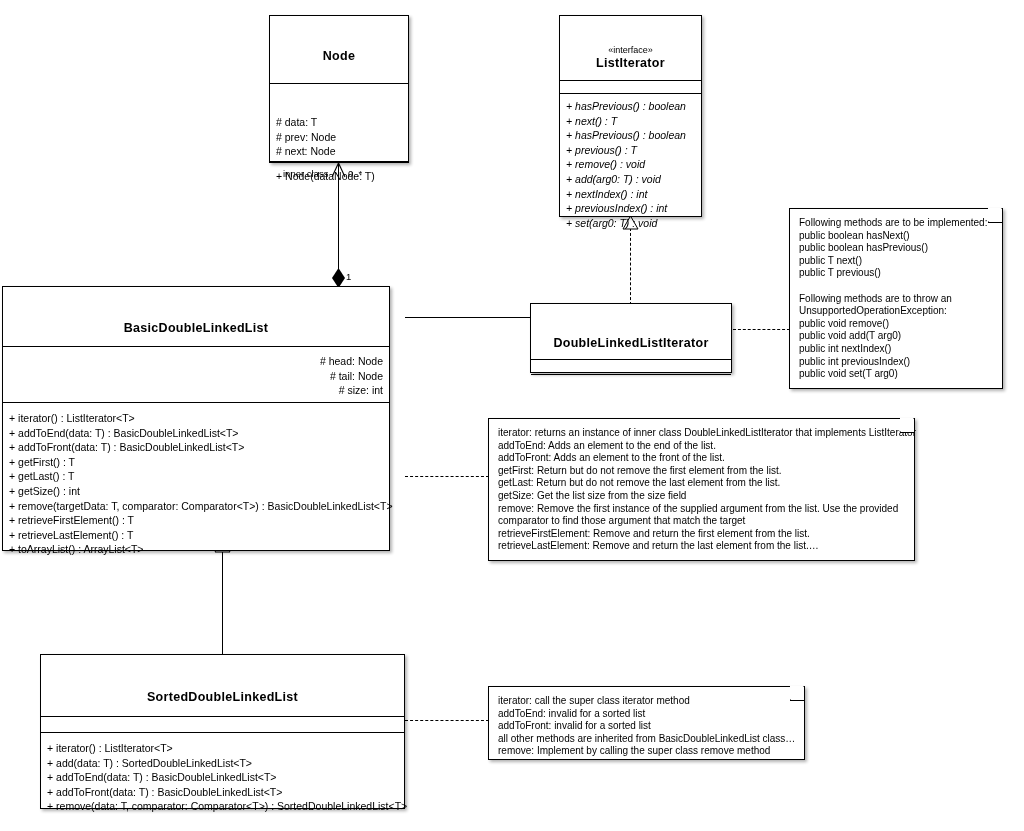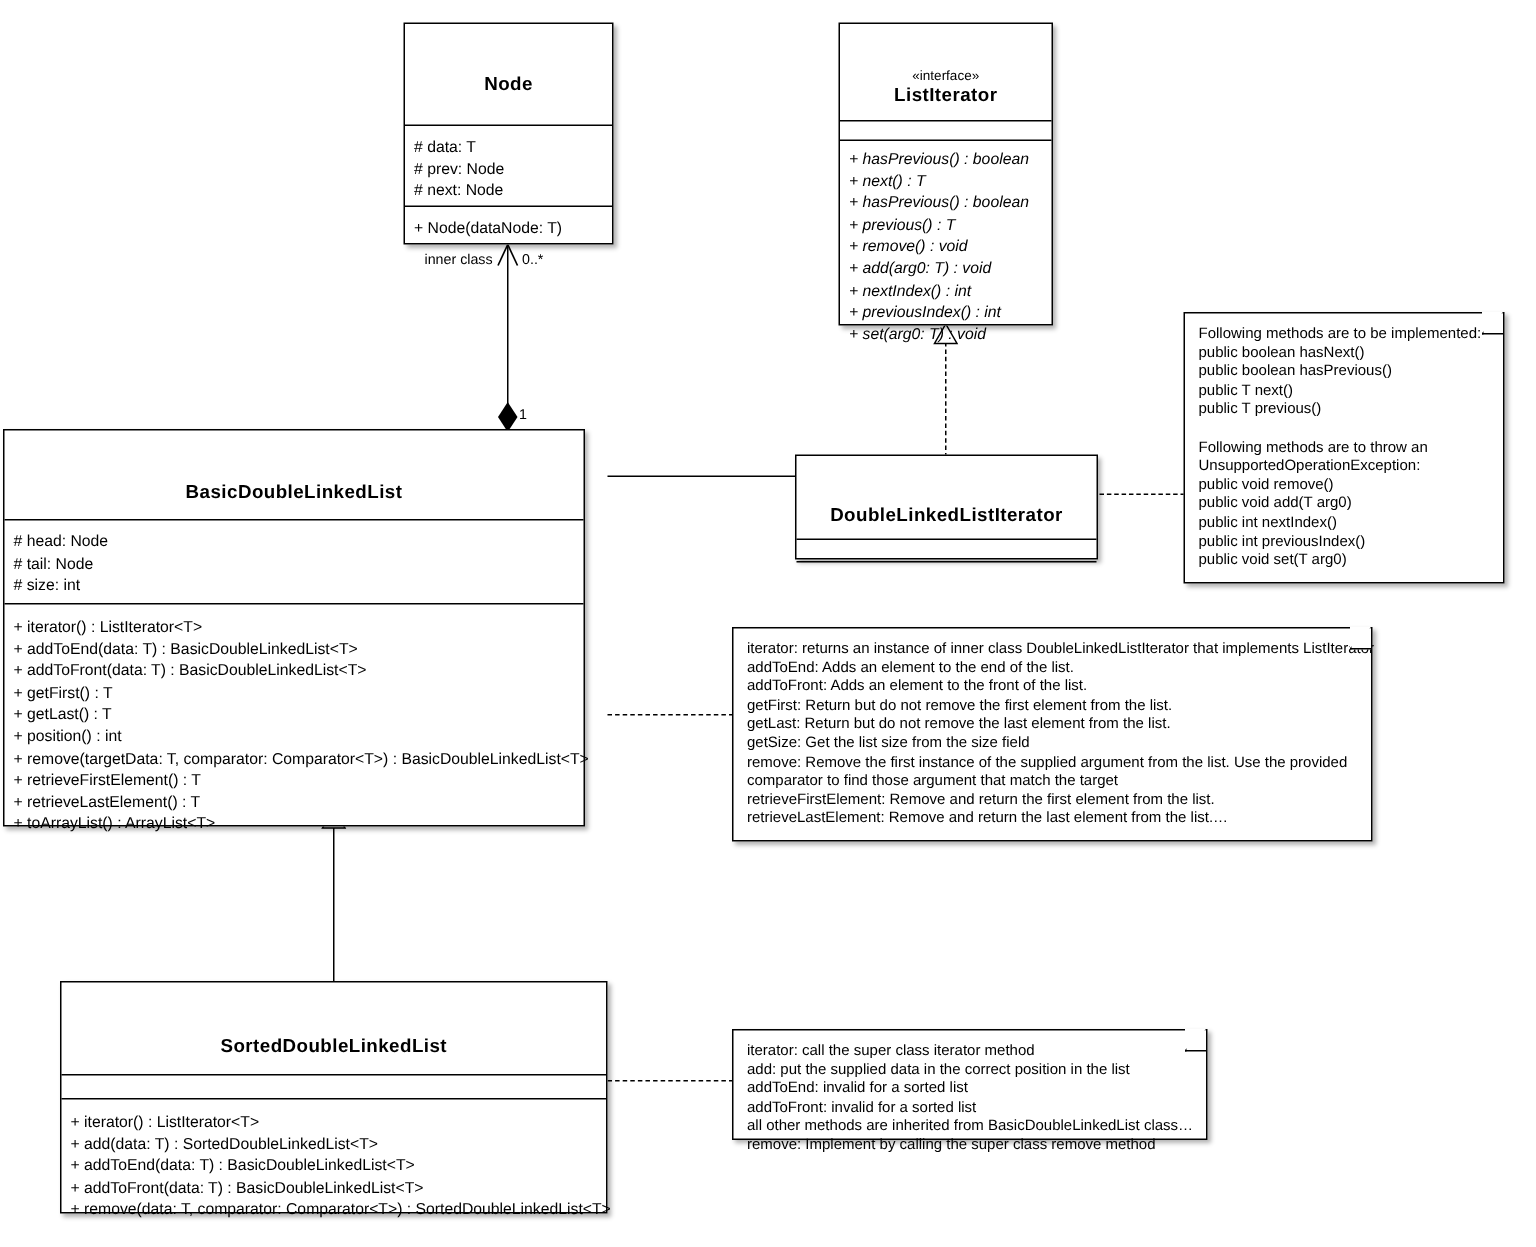--- a/index.html
+++ b/index.html
@@ -177,21 +177,21 @@
   <div class="conn dash-h" style="left:733px; top:329px; width:57px;"></div>
 
   <div class="conn dash-h" style="left:405px; top:476px; width:84px;"></div>
 
   <div class="conn dash-h" style="left:405px; top:720px; width:84px;"></div>
 
   <div class="uml-class" style="left:269px; top:15px; width:140px; height:148px;">
     <div class="uml-header" style="height:44px;">
       <span class="uml-name">Node</span>
     </div>
-    <div class="uml-compartment" style="height:54px;">
+    <div class="uml-compartment" style="height:54px;margin-top:24px;">
       <div class="uml-row"># data: T</div>
       <div class="uml-row"># prev: Node</div>
       <div class="uml-row"># next: Node</div>
     </div>
     <div class="uml-compartment">
       <div class="uml-row">+ Node(dataNode: T)</div>
     </div>
   </div>
 
   <div class="uml-class" style="left:559px; top:15px; width:143px; height:202px;">
@@ -218,32 +218,32 @@
       <span class="uml-name">DoubleLinkedListIterator</span>
     </div>
     <div class="uml-compartment empty-slim" style="height:15px;"></div>
     <div class="uml-compartment empty-pad" style="height:21px;"></div>
   </div>
 
   <div class="uml-class" style="left:2px; top:286px; width:388px; height:265px;">
     <div class="uml-header" style="height:36px; padding-top:10px;">
       <span class="uml-name">BasicDoubleLinkedList</span>
     </div>
-    <div class="uml-compartment" style="height:56px;">
+    <div class="uml-compartment" style="height:56px;text-align:right;">
       <div class="uml-row"># head: Node</div>
       <div class="uml-row"># tail: Node</div>
       <div class="uml-row"># size: int</div>
     </div>
     <div class="uml-compartment" style="padding-top:8px;">
       <div class="uml-row">+ iterator() : ListIterator&lt;T&gt;</div>
       <div class="uml-row">+ addToEnd(data: T) : BasicDoubleLinkedList&lt;T&gt;</div>
       <div class="uml-row">+ addToFront(data: T) : BasicDoubleLinkedList&lt;T&gt;</div>
       <div class="uml-row">+ getFirst() : T</div>
       <div class="uml-row">+ getLast() : T</div>
-      <div class="uml-row">+ position() : int</div>
+      <div class="uml-row">+ getSize() : int</div>
       <div class="uml-row">+ remove(targetData: T, comparator: Comparator&lt;T&gt;) : BasicDoubleLinkedList&lt;T&gt;</div>
       <div class="uml-row">+ retrieveFirstElement() : T</div>
       <div class="uml-row">+ retrieveLastElement() : T</div>
       <div class="uml-row">+ toArrayList() : ArrayList&lt;T&gt;</div>
     </div>
   </div>
 
   <div class="uml-class" style="left:40px; top:654px; width:365px; height:155px;">
     <div class="uml-header" style="height:38px; padding-top:11px;">
       <span class="uml-name">SortedDoubleLinkedList</span>
@@ -285,20 +285,19 @@
     <div class="note-line">getSize: Get the list size from the size field</div>
     <div class="note-line">remove: Remove the first instance of the supplied argument from the list. Use the provided</div>
     <div class="note-line">comparator to find those argument that match the target</div>
     <div class="note-line">retrieveFirstElement: Remove and return the first element from the list.</div>
     <div class="note-line">retrieveLastElement:  Remove and return the last element from the list.…</div>
   </div>
 
   <div class="uml-note" style="left:488px; top:686px; width:317px; height:74px;">
     <div class="note-fold"></div>
     <div class="note-line">iterator: call the super class iterator method</div>
-    <div class="note-line">add: put the supplied data in the correct position in the list</div>
     <div class="note-line">addToEnd: invalid for a sorted list</div>
     <div class="note-line">addToFront: invalid for a sorted list</div>
     <div class="note-line">all other  methods  are inherited from  BasicDoubleLinkedList  class…</div>
     <div class="note-line">remove: Implement by calling the super class remove method</div>
   </div>
 
 </div>
 
 </body></html>

